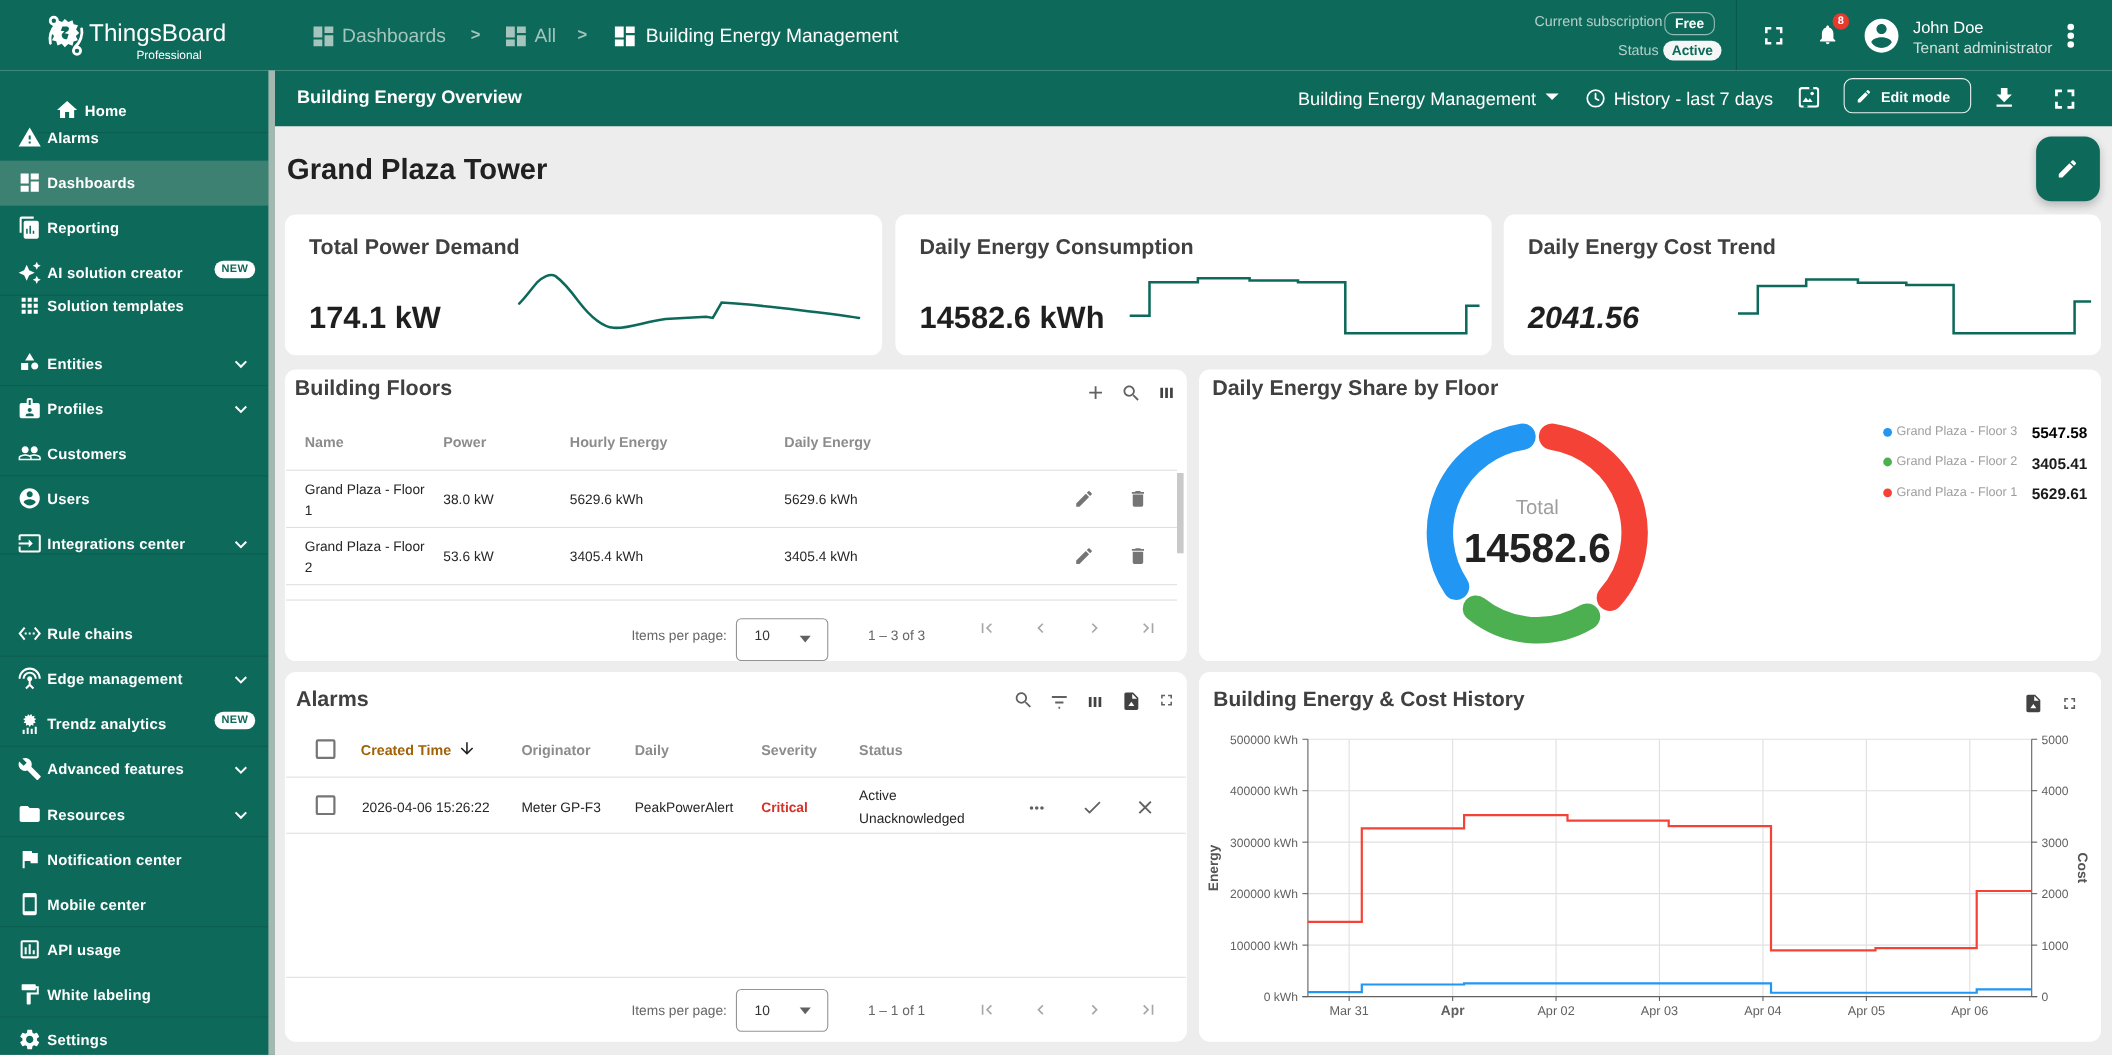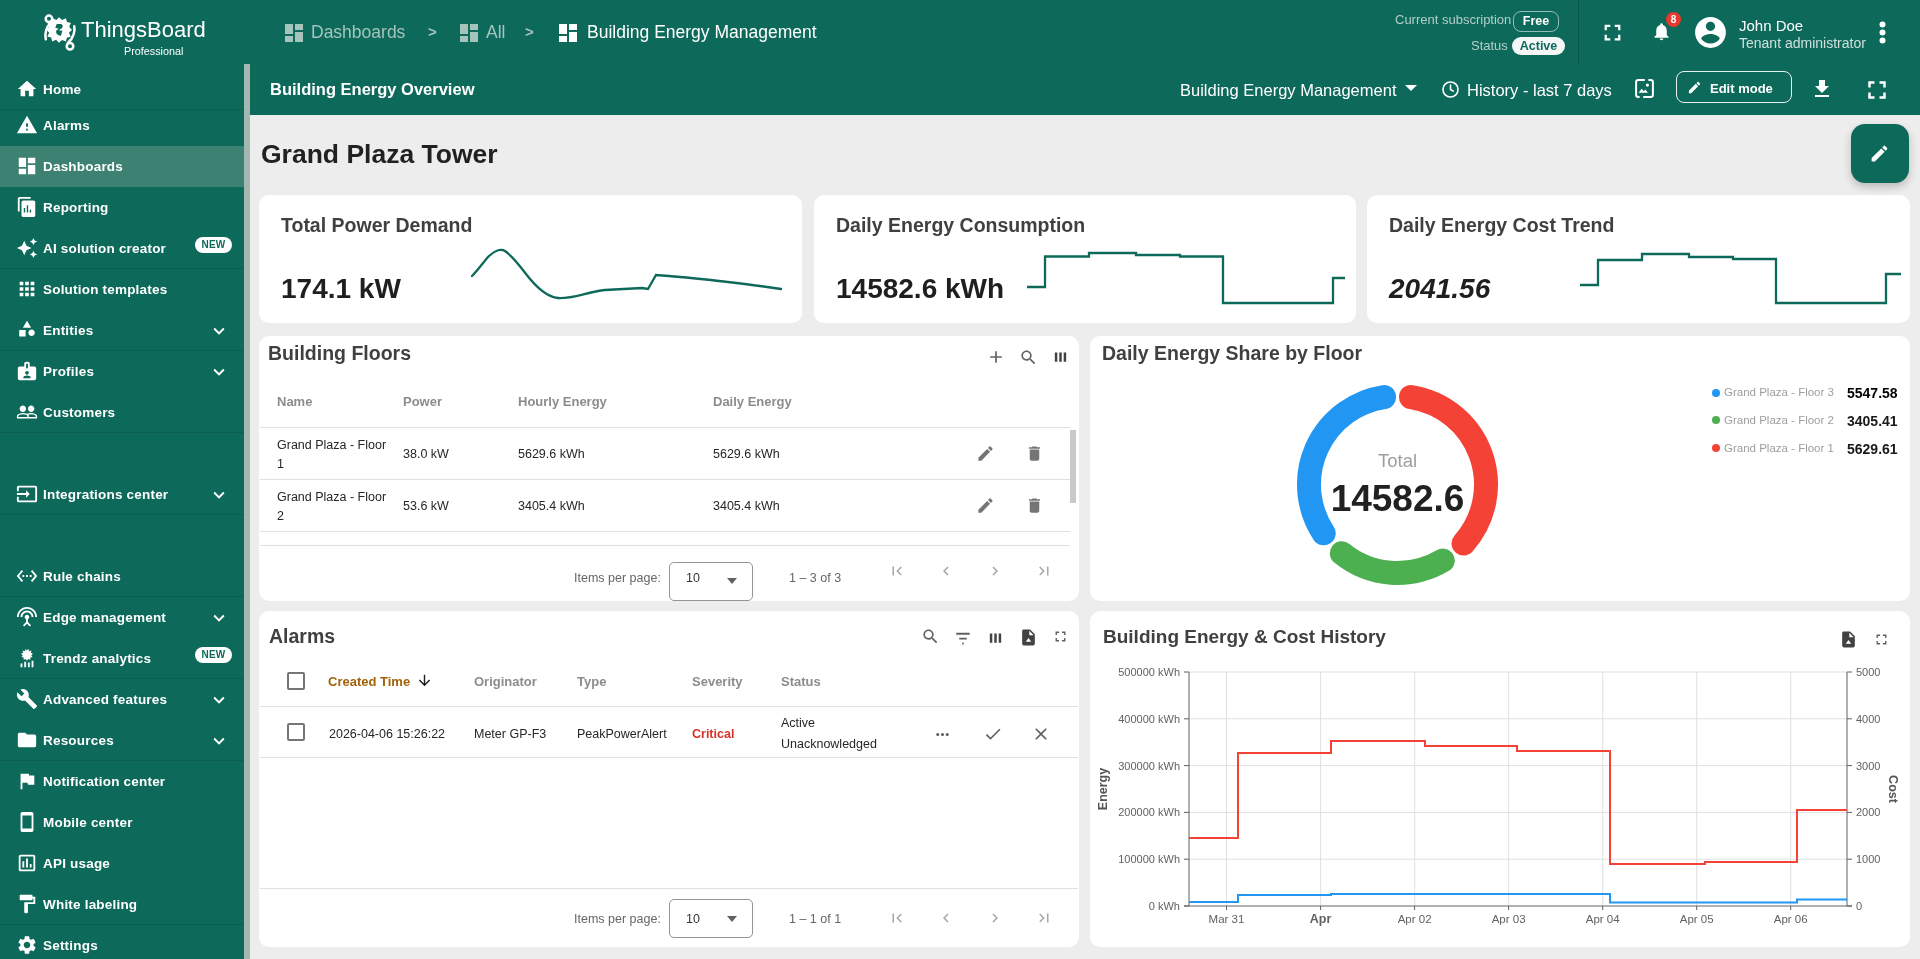--- a/index.html
+++ b/index.html
@@ -25,21 +25,21 @@
   .thead { position:absolute; font-size:13px; color:#8c8c8c; font-weight:bold; white-space:nowrap; }
   .tcell { position:absolute; font-size:12.5px; color:#262626; white-space:nowrap; }
   .hline { position:absolute; height:1px; background:#e0e0e0; }
   .pagetxt { position:absolute; font-size:12.5px; color:#666666; white-space:nowrap; }
 </style>
 </head>
 <body>
 <div id="stage">
   <div id="hdr" class="abs"></div>
   <div id="sidebar" class="abs">
-      <div class="mi" style="top:5px;">
+      <div class="mi" style="top:16px;margin-left:34px;">
         <svg class="ic" viewBox="0 0 24 24">
           <path d="M10 20v-6h4v6h5v-8h3L12 3 2 12h3v8z"></path>
         </svg>
         <div class="lbl">Home</div>
         <div class="sep" style="top:40px;"></div>
       </div>
       <div class="mi" style="top:41px;">
         <svg class="ic" viewBox="0 0 24 24">
           <path d="M1 21h22L12 2 1 21zm12-3h-2v-2h2v2zm0-4h-2v-4h2v4z"></path>
         </svg>
@@ -61,21 +61,21 @@
         <div class="sep" style="top:163px;"></div>
       </div>
       <div class="mi" style="top:164px;">
         <svg class="ic" viewBox="0 0 24 24">
           <path d="M19 9l1.25-2.75L23 5l-2.75-1.25L19 1l-1.25 2.75L15 5l2.75 1.25L19 9zm-7.5.5L9 4 6.5 9.5 1 12l5.5 2.5L9 20l2.5-5.5L17 12l-5.5-2.5zM19 15l-1.25 2.75L15 19l2.75 1.25L19 23l1.25-2.75L23 19l-2.75-1.25L19 15z"></path>
         </svg>
         <div class="lbl">AI solution creator</div>
         <div class="newb">NEW</div>
         <div class="sep" style="top:204px;"></div>
       </div>
-      <div class="mi" style="top:205px;">
+      <div class="mi" style="top:194px;">
         <svg class="ic" viewBox="0 0 24 24">
           <path d="M4 8h4V4H4v4zm6 0h4V4h-4v4zm6-4v4h4V4h-4zM4 14h4v-4H4v4zm6 0h4v-4h-4v4zm6 0h4v-4h-4v4zM4 20h4v-4H4v4zm6 0h4v-4h-4v4zm6 0h4v-4h-4v4z"></path>
         </svg>
         <div class="lbl">Solution templates</div>
         <div class="sep" style="top:245px;"></div>
       </div>
       <div class="mi" style="top:246px;">
         <svg class="ic" viewBox="0 0 24 24">
           <path d="M12 2l-4.5 7.5h9L12 2zm5 9.5c-2 0-3.5 1.5-3.5 3.5s1.5 3.5 3.5 3.5 3.5-1.5 3.5-3.5-1.5-3.5-3.5-3.5zM3.5 12v7h7v-7h-7z"></path>
         </svg>
@@ -94,20 +94,27 @@
           <path d="M7.41 8.59L12 13.17l4.59-4.58L18 10l-6 6-6-6 1.41-1.41z"></path>
         </svg>
         <div class="sep" style="top:327px;"></div>
       </div>
       <div class="mi" style="top:328px;">
         <svg class="ic" viewBox="0 0 24 24">
           <path d="M16.5 13c-1.2 0-3.07.34-4.5 1-1.43-.67-3.3-1-4.5-1C5.33 13 1 14.08 1 16.25V19h22v-2.75c0-2.17-4.33-3.25-6.5-3.25zm-4 4.5h-10v-1.25c0-.54 2.56-1.75 5-1.75s5 1.21 5 1.75v1.25zm9 0H14v-1.25c0-.46-.2-.86-.52-1.22.88-.3 1.96-.53 3.02-.53 2.44 0 5 1.21 5 1.75v1.25zM7.5 12c1.93 0 3.5-1.57 3.5-3.5S9.43 5 7.5 5 4 6.57 4 8.5 5.57 12 7.5 12zm9 0c1.93 0 3.5-1.57 3.5-3.5S18.43 5 16.5 5 13 6.57 13 8.5s1.57 3.5 3.5 3.5z"></path>
         </svg>
         <div class="lbl">Customers</div>
         <div class="sep" style="top:368px;"></div>
+      </div>
+      <div class="mi" style="top:369px;">
+        <svg class="ic" viewBox="0 0 24 24">
+          <path d="M12 2C6.48 2 2 6.48 2 12s4.48 10 10 10 10-4.48 10-10S17.52 2 12 2zm0 3c1.66 0 3 1.34 3 3s-1.34 3-3 3-3-1.34-3-3 1.34-3 3-3zm0 14.2c-2.5 0-4.71-1.28-6-3.22.03-1.99 4-3.08 6-3.08 1.99 0 5.97 1.09 6 3.08-1.29 1.94-3.5 3.22-6 3.22z"></path>
+        </svg>
+        <div class="lbl">Users</div>
+        <div class="sep" style="top:409px;"></div>
       </div>
       <div class="mi" style="top:410px;">
         <svg class="ic" viewBox="0 0 24 24">
           <path d="M21 3.01H3c-1.1 0-2 .9-2 2V9h2V4.99h18v14.03H3V15H1v4.01c0 1.1.9 1.98 2 1.98h18c1.1 0 2-.88 2-1.98v-14c0-1.11-.9-2-2-2zM11 16l4-4-4-4v3H1v2h10v3z"></path>
         </svg>
         <div class="lbl">Integrations center</div>
         <svg class="chev" viewBox="0 0 24 24">
           <path d="M7.41 8.59L12 13.17l4.59-4.58L18 10l-6 6-6-6 1.41-1.41z"></path>
         </svg>
         <div class="sep" style="top:450px;"></div>
@@ -391,21 +398,21 @@
     </svg>
   <svg class="abs" style="left:1052px; top:628px;" width="17" height="17" viewBox="0 0 24 24" fill="#616161">
       <path d="M7 14H5v5h5v-2H7v-3zm-2-4h2V7h3V5H5v5zm12 7h-3v2h5v-5h-2v3zM14 5v2h3v3h2V5h-5z"></path>
     </svg>
   <div class="abs" style="left:287px; top:672px; width:18px; height:18px; border:2px solid #757575; border-radius:2px;"></div>
   <div class="thead" style="left:328px; top:674px; color:#a16207;">Created Time</div>
   <svg class="abs" style="left:416px; top:672px;" width="17" height="17" viewBox="0 0 24 24" fill="#212121">
       <path d="M20 12l-1.41-1.41L13 16.17V4h-2v12.17l-5.58-5.59L4 12l8 8 8-8z"></path>
     </svg>
   <div class="thead" style="left:474px; top:674px;">Originator</div>
-  <div class="thead" style="left:577px; top:674px;">Type</div>
+  <div class="thead" style="left:577px; top:674px;">Daily</div>
   <div class="thead" style="left:692px; top:674px;">Severity</div>
   <div class="thead" style="left:781px; top:674px;">Status</div>
   <div class="hline" style="left:260px; top:706px; width:818px;"></div>
   <div class="abs" style="left:287px; top:723px; width:18px; height:18px; border:2px solid #757575; border-radius:2px;"></div>
   <div class="tcell" style="left:329px; top:727px;">2026-04-06 15:26:22</div>
   <div class="tcell" style="left:474px; top:727px;">Meter GP-F3</div>
   <div class="tcell" style="left:577px; top:727px;">PeakPowerAlert</div>
   <div class="tcell" style="left:692px; top:727px; color:#d63229; font-weight:bold;">Critical</div>
   <div class="tcell" style="left:781px; top:716px;">Active</div>
   <div class="tcell" style="left:781px; top:737px;">Unacknowledged</div>

